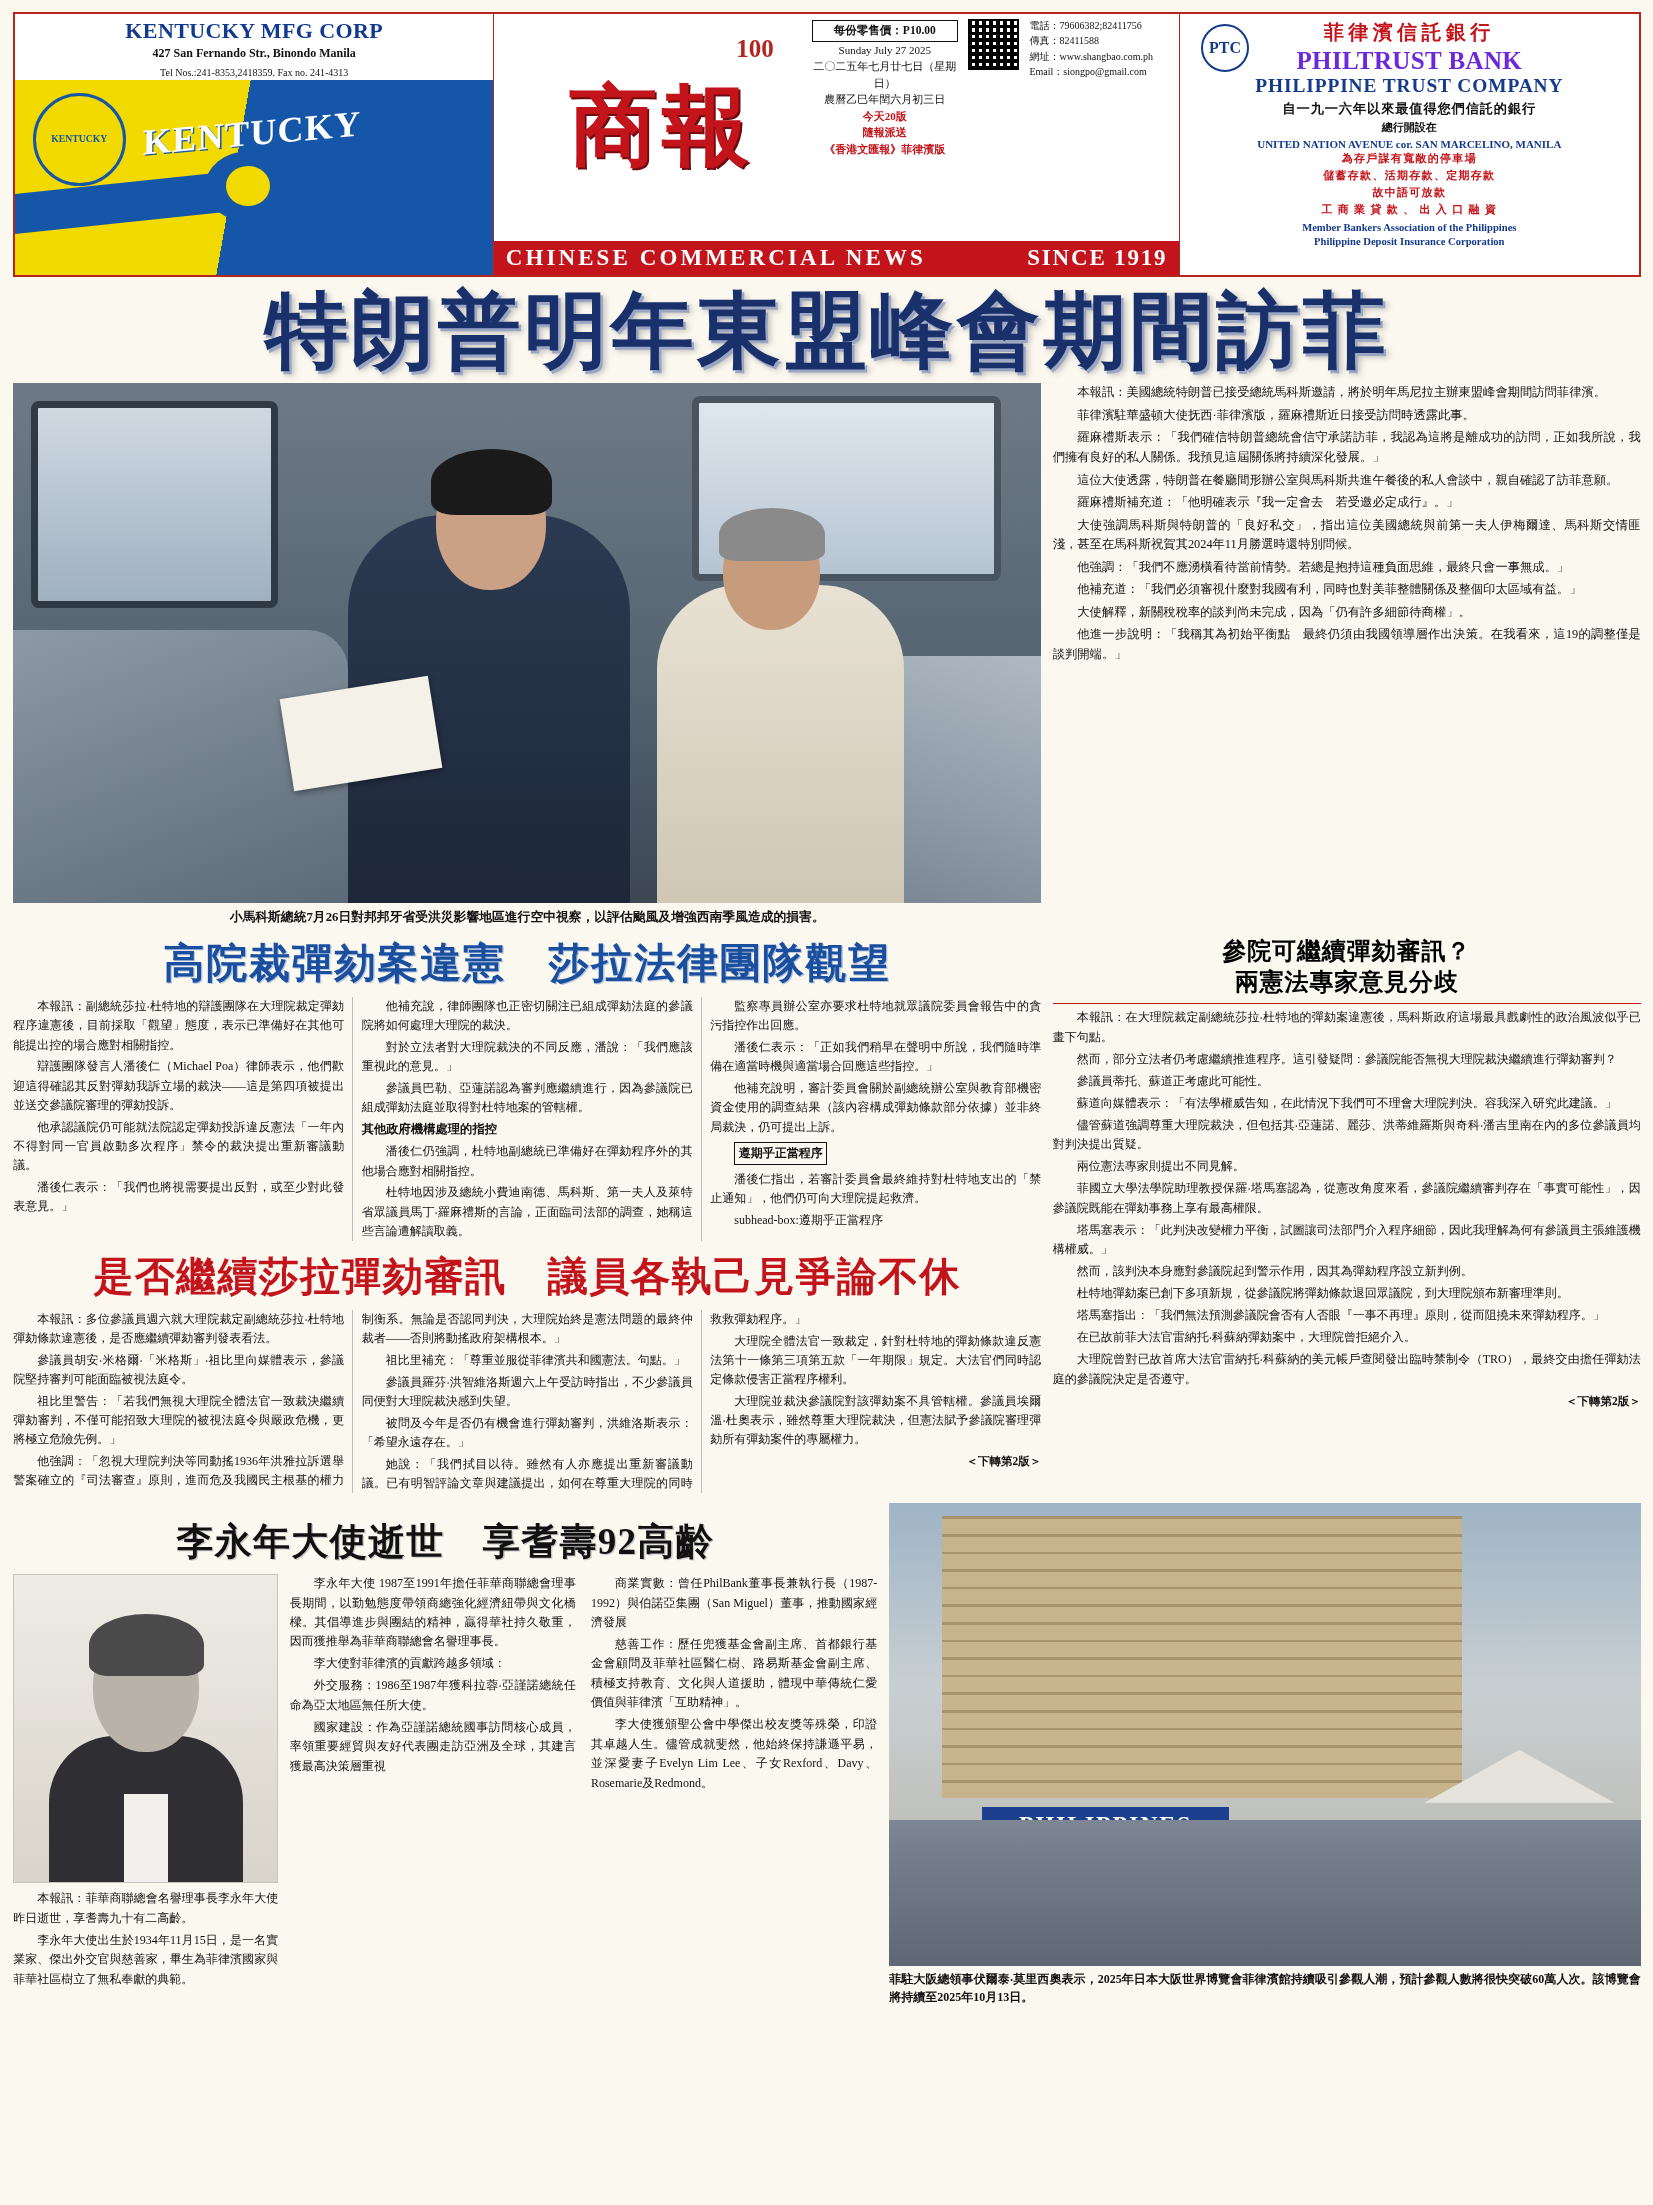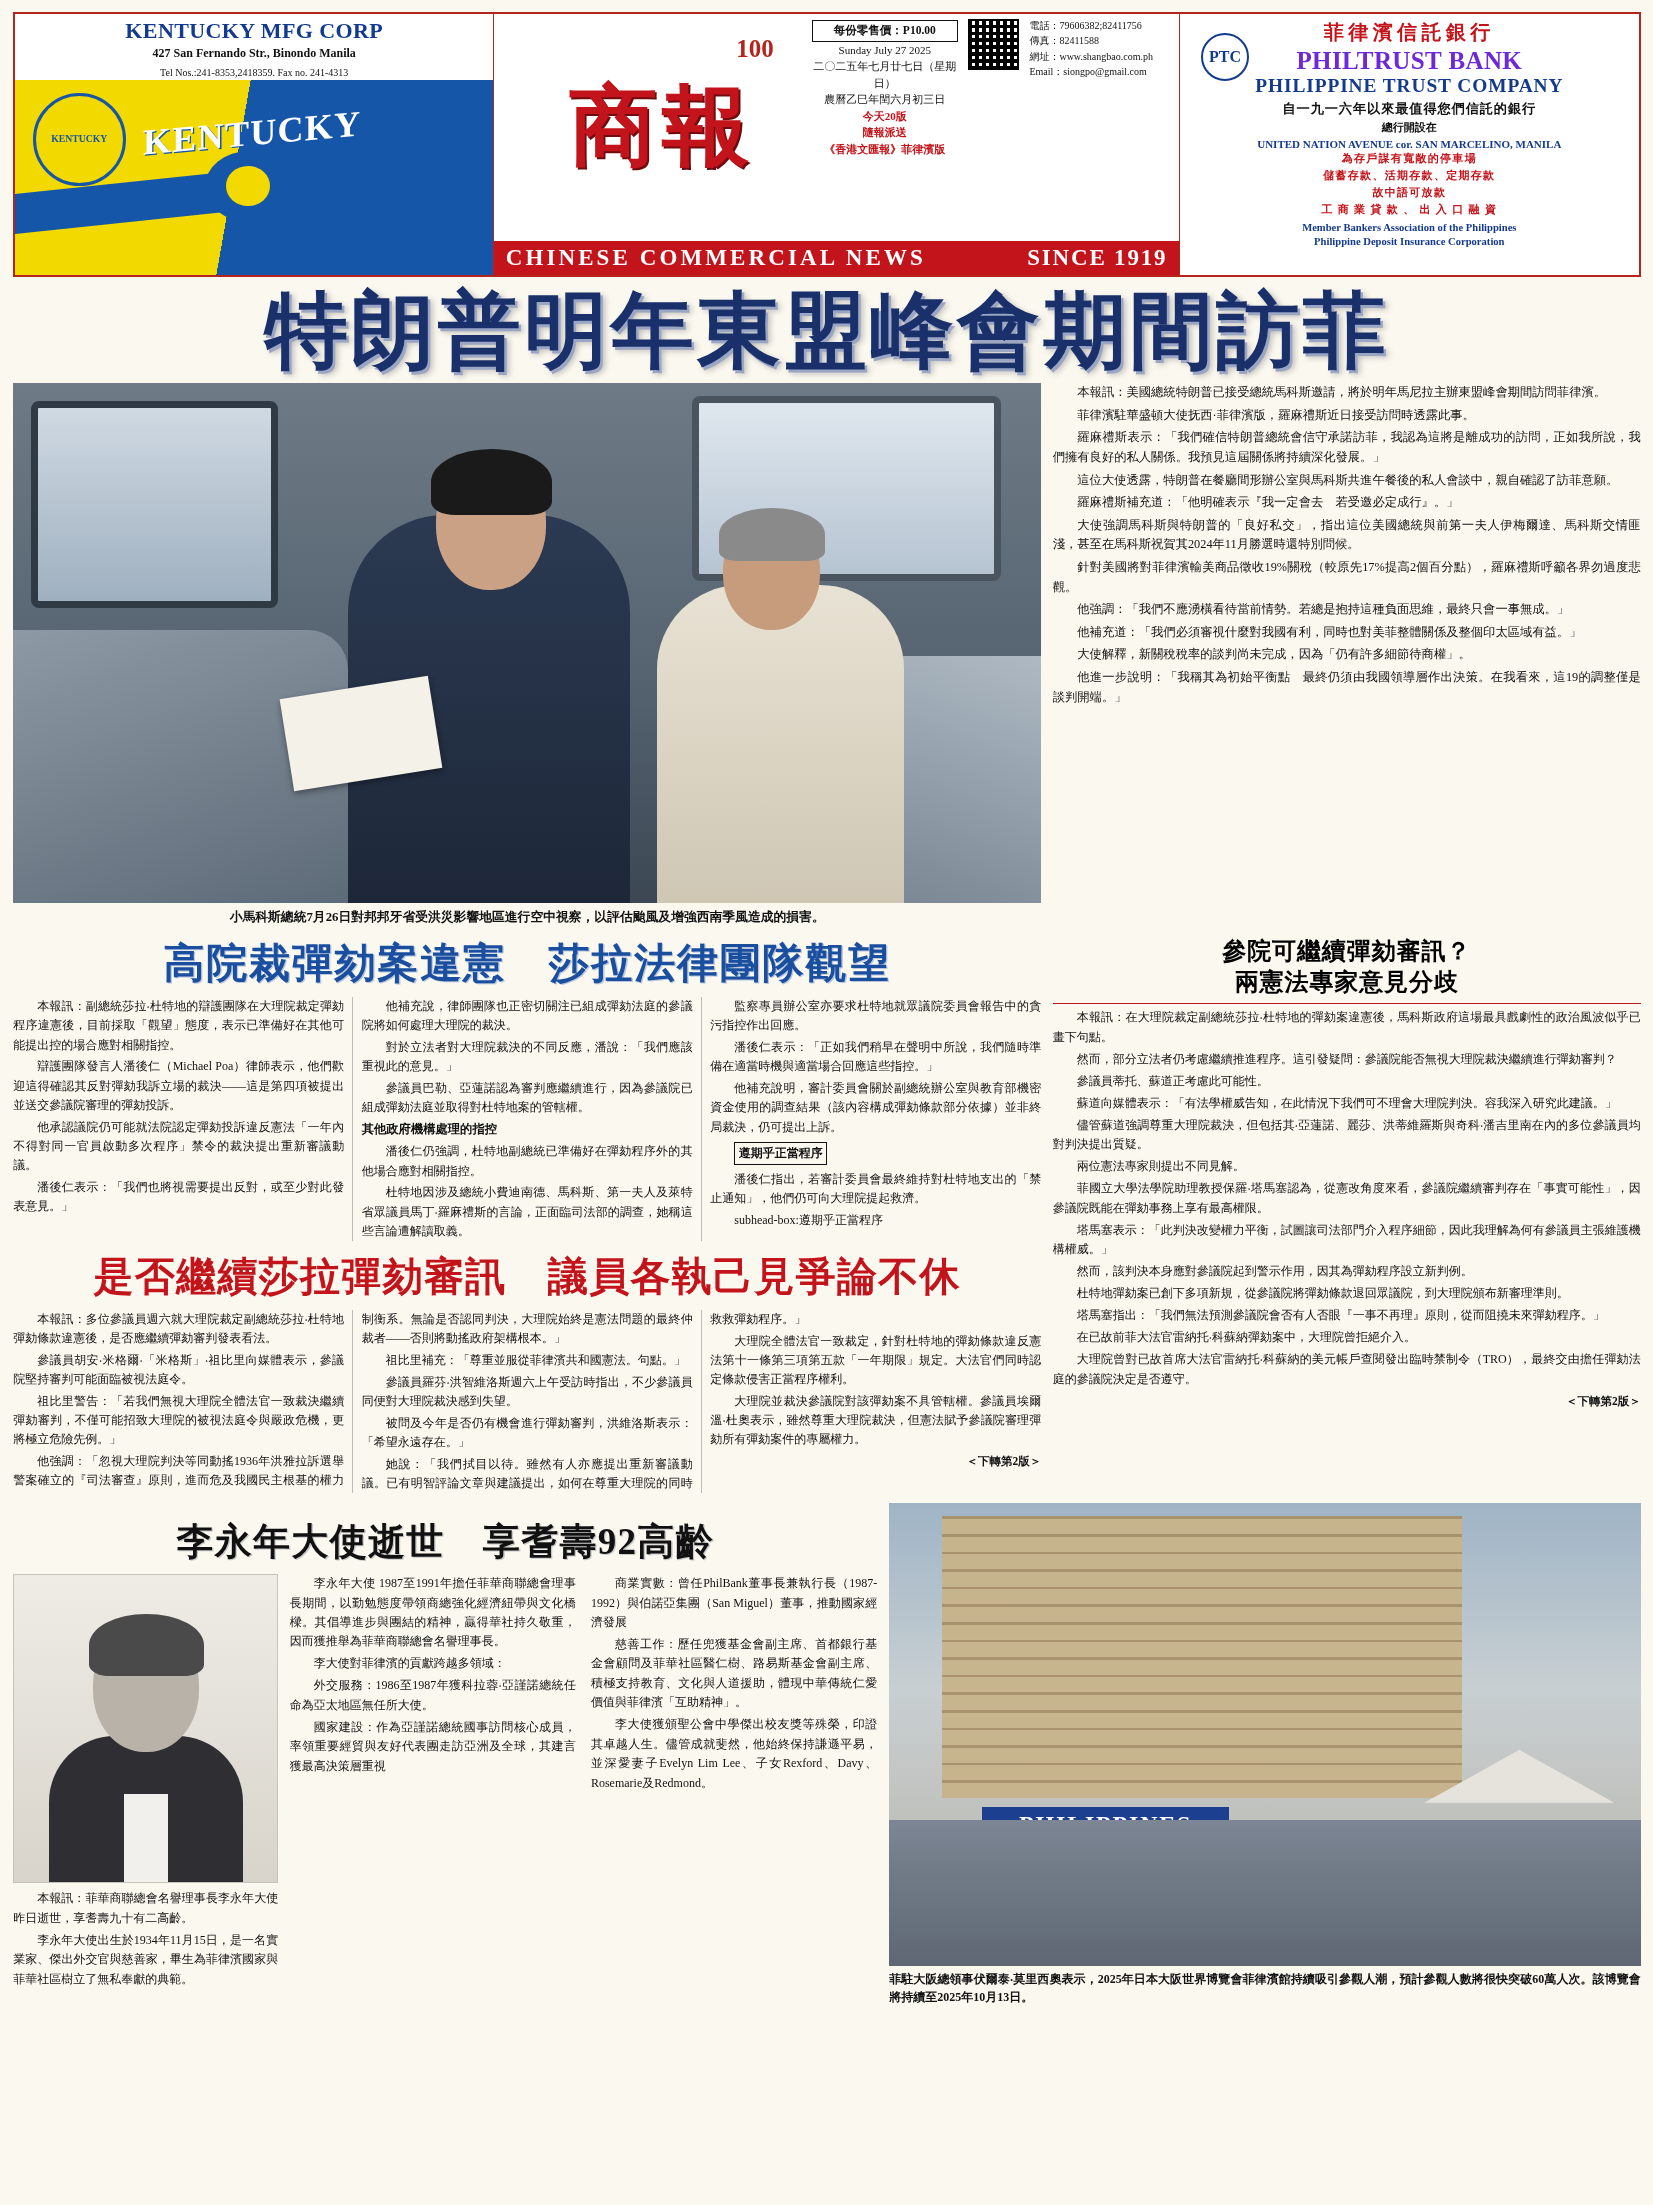--- a/index.html
+++ b/index.html
@@ -147,21 +147,21 @@
   .ptb-cn { font-size:20px; font-weight:bold; color:#c3141b; letter-spacing:4.4px;}
   .ptb-en1 { font-size:25px; font-weight:bold; color:#6d28d9; letter-spacing:0.4px; margin-top:0.9px;}
   .ptb-en2 { font-size:19.4px; font-weight:bold; color:#143a8c; letter-spacing:0.9px;}
   .ptb-since { font-size:13.2px; font-weight:bold; color:#111; margin-top:3.5px; letter-spacing:0.9px;}
   .ptb-line { font-size:11px; font-weight:bold; color:#143a8c; margin-top:2.6px;}
   .ptb-line2 { font-size:11px; font-weight:bold; color:#111; margin-top:1.8px;}
   .ptb-line3 { font-size:11px; font-weight:bold; color:#c3141b; margin-top:1.8px; letter-spacing:1.3px;}
   .ptb-foot { font-size:10.6px; font-weight:bold; color:#143a8c; margin-top:4.4px; line-height:1.35;}
   .ptb-logo {
     position:absolute;
-    left:1201px; top:33px;
+    left:1201px; top:24px;
     width:48px; height:48px; border-radius:50%;
     border:2.6px solid #143a8c; background:#fff;
     display:flex; align-items:center; justify-content:center;
     font-size:16px; font-weight:bold; color:#143a8c;
     font-family:"Liberation Serif", serif;
   }
 
   
   .banner {
     margin-top:11.5px;
@@ -468,21 +468,20 @@
     </div>
 
     <div class="top-right">
       <div class="tr-text">
         <p>本報訊：美國總統特朗普已接受總統馬科斯邀請，將於明年馬尼拉主辦東盟峰會期間訪問菲律濱。</p>
         <p>菲律濱駐華盛頓大使抚西·菲律濱版，羅麻禮斯近日接受訪問時透露此事。</p>
         <p>羅麻禮斯表示：「我們確信特朗普總統會信守承諾訪菲，我認為這將是離成功的訪問，正如我所說，我們擁有良好的私人關係。我預見這屆關係將持續深化發展。」</p>
         <p>這位大使透露，特朗普在餐廳間形辦公室與馬科斯共進午餐後的私人會談中，親自確認了訪菲意願。</p>
         <p>羅麻禮斯補充道：「他明確表示『我一定會去　若受邀必定成行』。」</p>
         <p>大使強調馬科斯與特朗普的「良好私交」，指出這位美國總統與前第一夫人伊梅爾達、馬科斯交情匪淺，甚至在馬科斯祝賀其2024年11月勝選時還特別問候。</p>
-        <p>針對美國將對菲律濱輸美商品徵收19%關稅（較原先17%提高2個百分點），羅麻禮斯呼籲各界勿過度悲觀。</p>
         <p>他強調：「我們不應湧橫看待當前情勢。若總是抱持這種負面思維，最終只會一事無成。」</p>
         <p>他補充道：「我們必須審視什麼對我國有利，同時也對美菲整體關係及整個印太區域有益。」</p>
         <p>大使解釋，新關稅稅率的談判尚未完成，因為「仍有許多細節待商權」。</p>
         <p>他進一步說明：「我稱其為初始平衡點　最終仍須由我國領導層作出決策。在我看來，這19的調整僅是談判開端。」</p>
       </div>
     </div>
   </div>
 
   <div class="row2">
 

